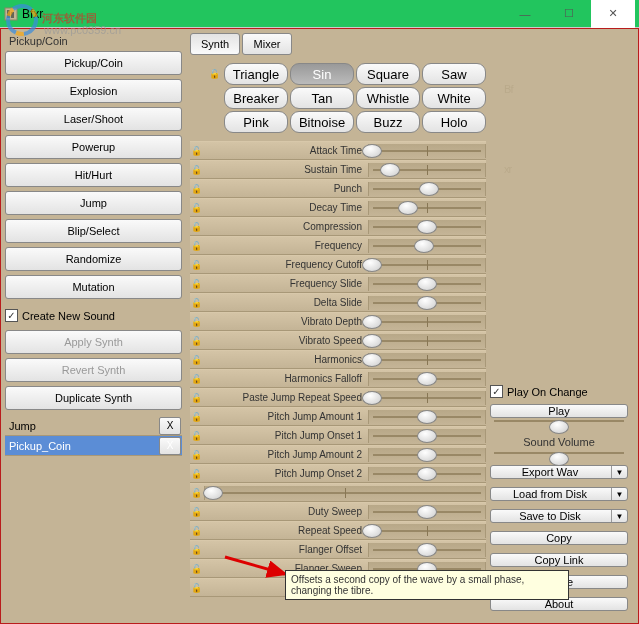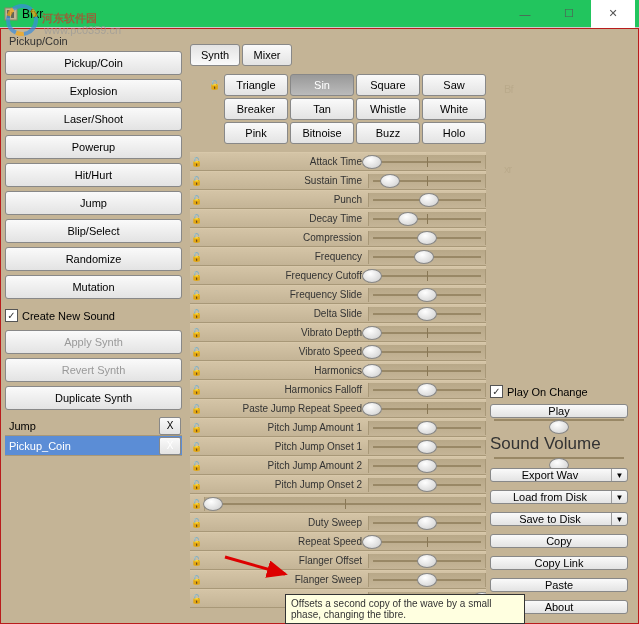--- a/index.html
+++ b/index.html
@@ -16,45 +16,45 @@
 .leftlbl{font-size:11px;padding:2px 4px;color:#333}
 .gen-btn{height:24px;background:linear-gradient(#fafafa,#e3e3e3);border:1px solid #888;border-radius:3px;font-size:11px;cursor:pointer;margin-bottom:2px}
 .gen-btn.disabled{color:#999}
 .chk-row{display:flex;align-items:center;gap:4px;padding:2px 0;margin:4px 0}
 .chk{width:13px;height:13px;border:1px solid #555;background:#fff;display:flex;align-items:center;justify-content:center;font-size:10px;color:#333}
 .soundlist{flex:1;background:#c4b496;margin-top:2px}
 .sound-row{display:flex;align-items:center;height:20px;border-bottom:1px solid #a89878}
 .sound-row.selected{background:#5b8dd6;color:#fff}
 .sound-name{flex:1;padding:0 4px;font-size:11px}
 .sound-x{width:22px;height:18px;background:linear-gradient(#fafafa,#e3e3e3);border:1px solid #888;border-radius:2px;font-size:10px;display:flex;align-items:center;justify-content:center;margin-right:1px}
-.midcol{width:300px;padding:15px 0 4px 4px;display:flex;flex-direction:column}
+.midcol{width:300px;padding:4px 0 4px 4px;display:flex;flex-direction:column}
 .tabs{display:flex;gap:0;margin-bottom:6px}
 .tab{width:50px;height:22px;background:linear-gradient(#fafafa,#e3e3e3);border:1px solid #888;border-radius:3px;font-size:11px;display:flex;align-items:center;justify-content:center;margin-right:2px}
 .tab.active{background:linear-gradient(#e3e3e3,#fafafa)}
 .wave-group{padding:2px 0}
 .wave-row{display:flex;gap:2px;margin-bottom:2px;padding-left:18px}
 .lock-col{width:14px;display:inline-flex;align-items:center;justify-content:center;color:#998866;font-size:9px}
-.wave-btn{width:64px;height:22px;background:linear-gradient(#fafafa,#e3e3e3);border:1px solid #888;border-radius:3px;font-size:11px;display:flex;align-items:center;justify-content:center}
+.wave-btn{width:64px;height:22px;background:linear-gradient(#fafafa,#e3e3e3);border:1px solid #888;border-radius:9px;font-size:13px;display:flex;align-items:center;justify-content:center}
 .wave-btn.active{background:linear-gradient(#999,#bbb);color:#fff}
 .slider-area{flex:1;overflow:hidden;margin-top:4px}
 .param-row{display:flex;align-items:center;height:19px;background:linear-gradient(#d4c4a6,#c4b496);border-top:1px solid #d8c8aa;border-bottom:1px solid #a89878}
 .param-lock{width:14px;text-align:center;color:#998866;font-size:9px}
 .param-label{width:164px;text-align:right;padding-right:6px;font-size:10px;color:#333}
 .param-slider{flex:1;height:14px;position:relative;background:linear-gradient(#b8a888,#c4b496);border-left:1px solid #a89878;border-right:1px solid #a89878}
 .slider-track{position:absolute;top:50%;left:4px;right:4px;height:2px;background:#998866;transform:translateY(-50%)}
 .slider-center{position:absolute;top:2px;bottom:2px;left:50%;width:1px;background:#887755}
 .slider-thumb{position:absolute;top:0;width:20px;height:14px;background:radial-gradient(ellipse at 40% 30%,#fff,#ccc);border:1px solid #888;border-radius:50%;transform:translateX(-50%)}
 .rightcol{width:146px;padding:4px;display:flex;flex-direction:column}
 .preview{height:340px;background:#c4b496;position:relative;margin-bottom:6px}
-.vlabel{font-size:17px;text-align:left;margin:4px 0;color:#333}
+.vlabel{font-size:11px;text-align:center;margin:4px 0;color:#333}
 .vol-slider{height:14px;position:relative;background:#c4b496;margin-bottom:10px}
 .act-btn{height:22px;background:linear-gradient(#fafafa,#e3e3e3);border:1px solid #888;border-radius:3px;font-size:11px;margin-bottom:8px;display:flex;align-items:flex-start;justify-content:center;position:relative}
 .act-btn.split{padding-right:18px}
 .act-btn .dd{position:absolute;right:0;top:0;bottom:0;width:16px;border-left:1px solid #999;display:flex;align-items:center;justify-content:center;font-size:8px}
-.tooltip{position:absolute;left:285px;bottom:0;width:240px;background:#ffffe0;border:1px solid #333;padding:3px 5px;font-size:10px;color:#333;z-index:10}
+.tooltip{position:absolute;left:285px;bottom:24px;width:284px;background:#ffffe0;border:1px solid #333;padding:3px 5px;font-size:10px;color:#333;z-index:10}
 .arrow{position:absolute;left:220px;top:552px;z-index:5}
 .watermark{position:absolute;top:2px;left:4px;z-index:20;opacity:0.7;pointer-events:none}
 </style>
 </head>
 <body>
 
 <div class="watermark">
   <svg width="170" height="36">
     <circle cx="18" cy="18" r="14" fill="none" stroke="#3a8dde" stroke-width="4" stroke-dasharray="20 8"></circle>
     <circle cx="18" cy="18" r="14" fill="none" stroke="#f4a818" stroke-width="4" stroke-dasharray="8 20" stroke-dashoffset="-20"></circle>

